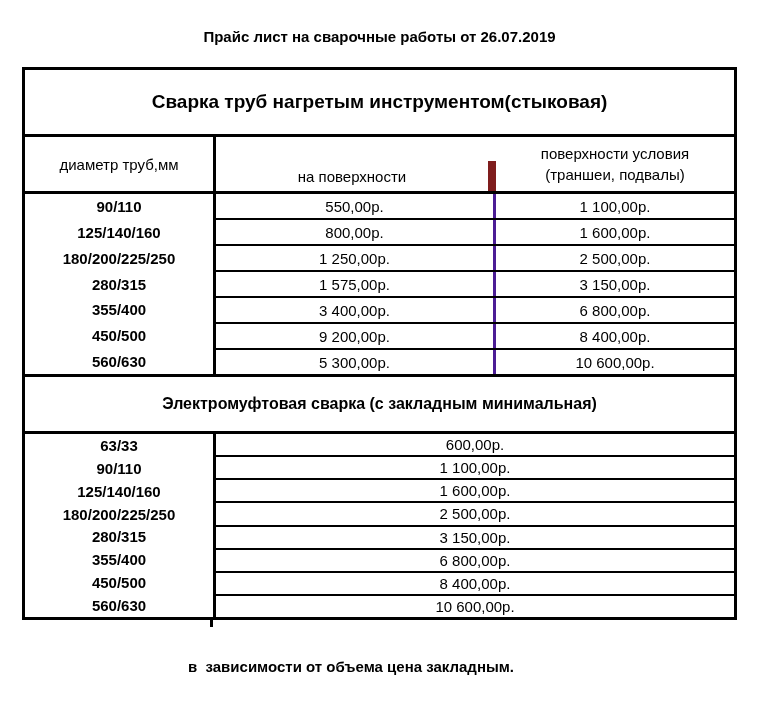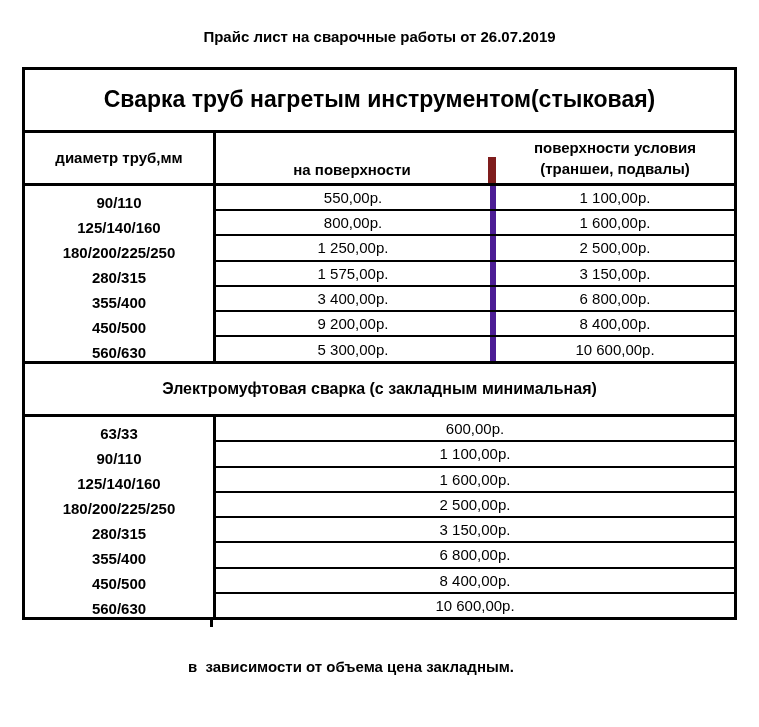--- a/index.html
+++ b/index.html
@@ -30,28 +30,28 @@
   }
   .section-title {
     display: flex;
     align-items: center;
     justify-content: center;
     text-align: center;
     font-weight: 700;
     border-bottom: 3px solid #000000;
     box-sizing: border-box;
   }
-  .s1-title { height: 67px; font-size: 23px; }
+  .s1-title { height: 67px; font-size: 19px; }
   .s2-title { height: 57px; font-size: 16px; }
   .cols-header {
     height: 57px;
     display: flex;
     border-bottom: 3px solid #000000;
     box-sizing: border-box;
-    font-weight: 700;
+    font-weight: 400;
     font-size: 15px;
   }
   .ch {
     display: flex;
     flex-direction: column;
     align-items: center;
     justify-content: center;
     text-align: center;
     line-height: 21px;
     box-sizing: border-box;
@@ -73,21 +73,20 @@
     display: flex;
     flex-direction: column;
     font-weight: 700;
     font-size: 15px;
   }
   .diam-col > div {
     flex: 1;
     display: flex;
     align-items: center;
     justify-content: center;
-    margin-top: 8px;
   }
   .rows-col {
     flex: 1;
     display: flex;
     flex-direction: column;
     font-size: 15px;
     font-weight: 400;
   }
   .prow {
     flex: 1;
@@ -95,21 +94,21 @@
     border-bottom: 2px solid #000000;
     box-sizing: border-box;
   }
   .prow:last-child { border-bottom: none; }
   .pcell {
     display: flex;
     align-items: center;
     justify-content: center;
     box-sizing: border-box;
   }
-  .pc2 { width: 280px; border-right: 6px solid #4c1d95; text-align: right; }
+  .pc2 { width: 280px; border-right: 3px solid #4c1d95; text-align: right; }
   .pc3 { flex: 1; }
   .pc-full { flex: 1; }
   .divider-stub {
     position: absolute;
     left: 210px; top: 620px;
     width: 3px; height: 7px;
     background: #000000;
   }
   .footer {
     position: absolute;

